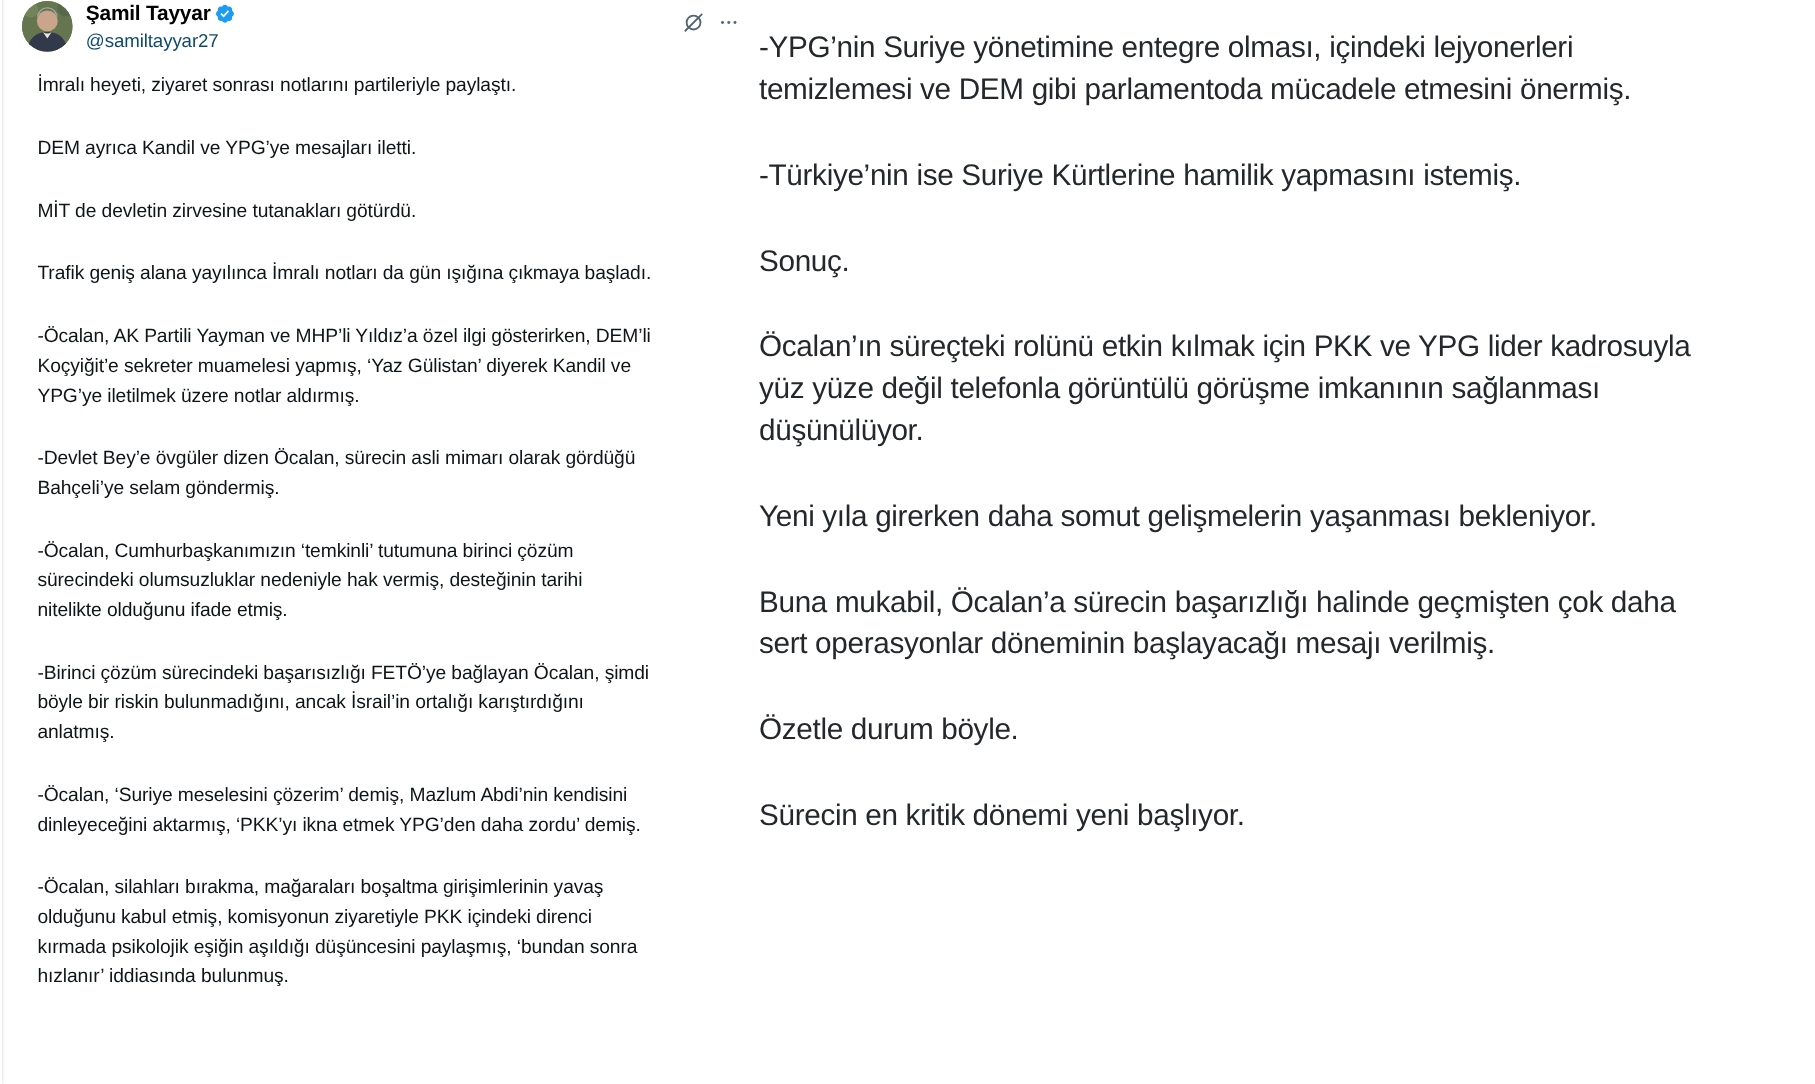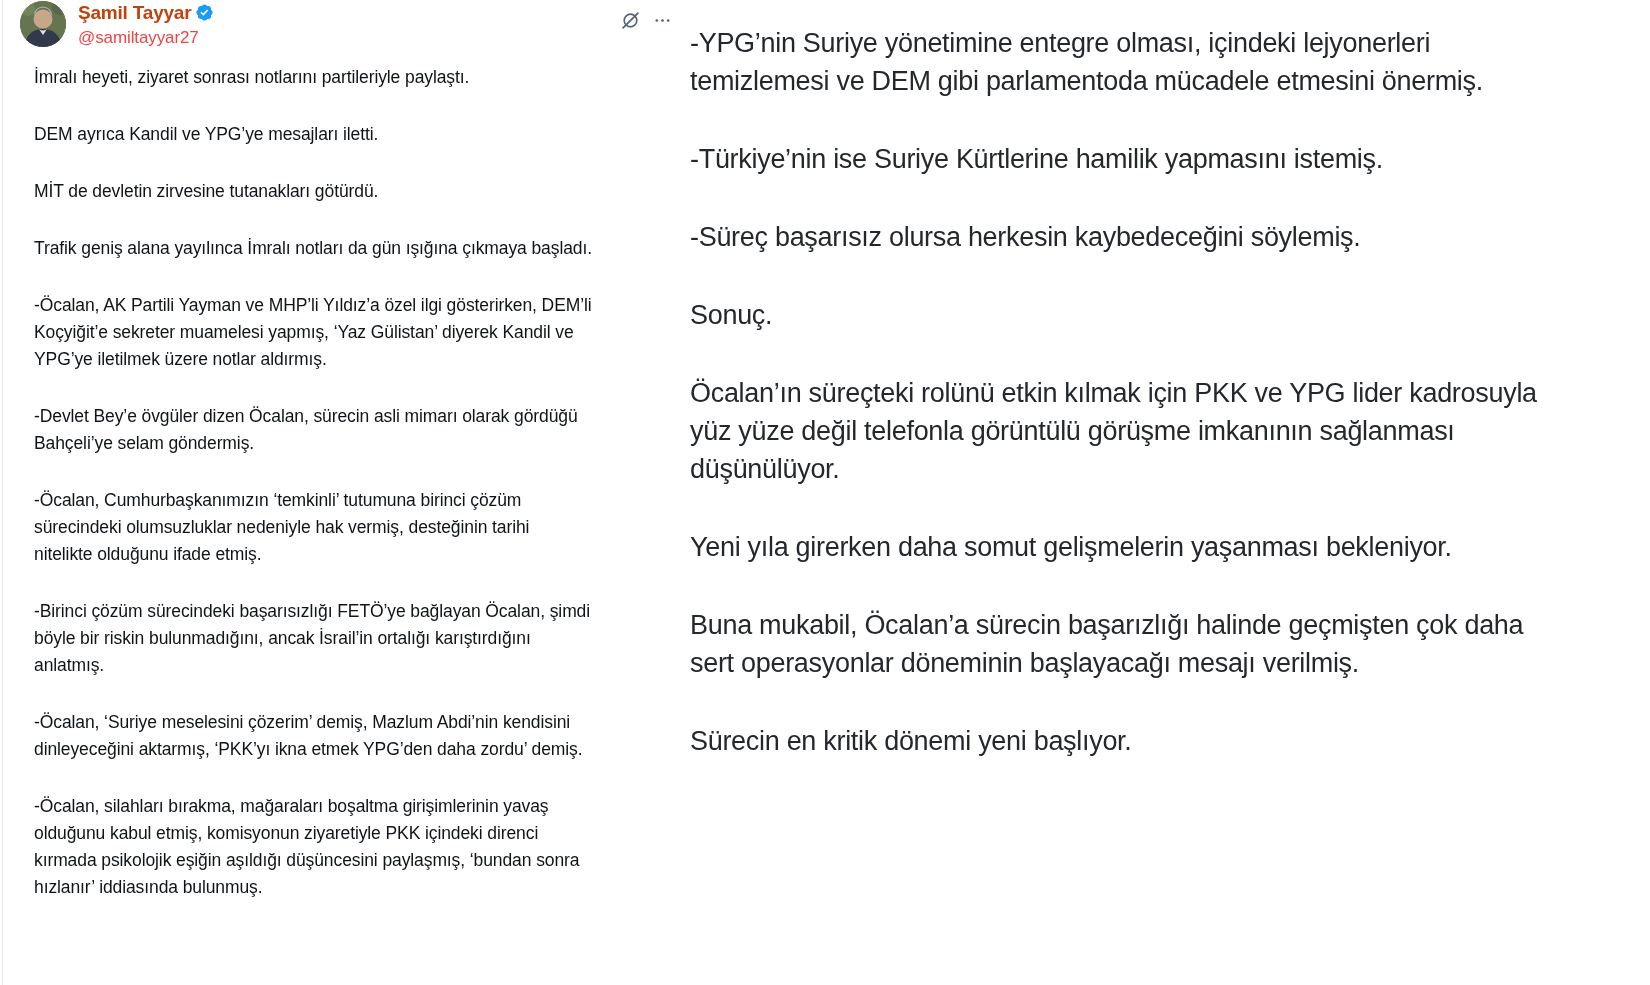--- a/index.html
+++ b/index.html
@@ -52,27 +52,27 @@
     left: 78px;
     top: 0;
   }
   .name-row {
     display: flex;
     align-items: center;
     gap: 4px;
     height: 25px;
     font-size: 19px;
     font-weight: bold;
-    color: #c2410c;
+    color: #000000;
     letter-spacing: -0.2px;
     cursor: pointer;
   }
   .handle {
     font-size: 17px;
-    color: #ef4444;
+    color: #0c4a6e;
     margin-top: 3px;
     letter-spacing: -0.1px;
   }
   .tweet-actions {
     position: absolute;
     left: 620px;
     top: 10px;
     display: flex;
     align-items: center;
     gap: 13px;
@@ -178,22 +178,22 @@
 olduğunu kabul etmiş, komisyonun ziyaretiyle PKK içindeki direnci
 kırmada psikolojik eşiğin aşıldığı düşüncesini paylaşmış, ‘bundan sonra
 hızlanır’ iddiasında bulunmuş.</p>
   </div>
 </div>
 
 <div class="zoom-panel">
   <p>-YPG’nin Suriye yönetimine entegre olması, içindeki lejyonerleri
 temizlemesi ve DEM gibi parlamentoda mücadele etmesini önermiş.</p>
   <p>-Türkiye’nin ise Suriye Kürtlerine hamilik yapmasını istemiş.</p>
-  <p>-Süreç başarısız olursa herkesin kaybedeceğini söylemiş.</p>
   <p>Sonuç.</p>
   <p>Öcalan’ın süreçteki rolünü etkin kılmak için PKK ve YPG lider kadrosuyla
 yüz yüze değil telefonla görüntülü görüşme imkanının sağlanması
 düşünülüyor.</p>
   <p>Yeni yıla girerken daha somut gelişmelerin yaşanması bekleniyor.</p>
   <p>Buna mukabil, Öcalan’a sürecin başarızlığı halinde geçmişten çok daha
 sert operasyonlar döneminin başlayacağı mesajı verilmiş.</p>
+  <p>Özetle durum böyle.</p>
   <p>Sürecin en kritik dönemi yeni başlıyor.</p>
 </div>
 
 </body></html>

